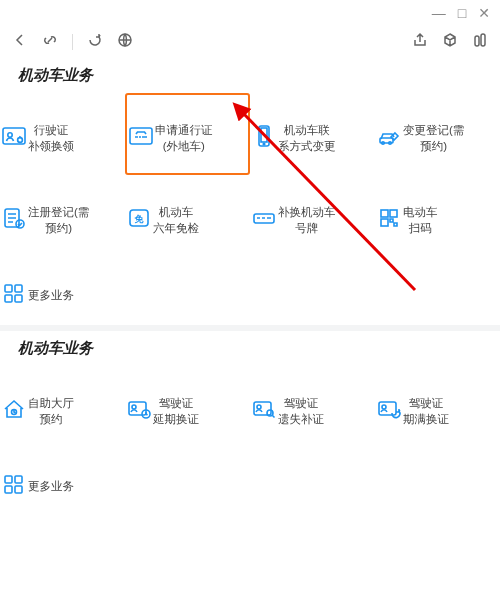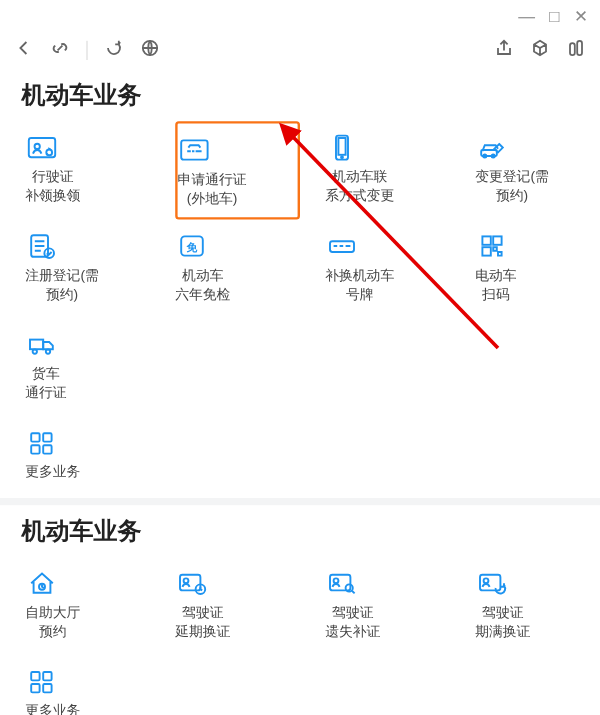--- a/index.html
+++ b/index.html
@@ -2,23 +2,23 @@
 <html><head>
 <meta charset="utf-8">
 <style>
 * { margin: 0; padding: 0; box-sizing: border-box; font-family: -apple-system, "Microsoft YaHei", sans-serif; }
 body { width: 500px; height: 596px; background: #fff; overflow: hidden; position: relative; }
 .titlebar { height: 26px; display: flex; justify-content: flex-end; align-items: center; gap: 12px; padding: 0 10px; color: #888; font-size: 14px; }
 .titlebar span { cursor: default; }
 .toolbar { height: 32px; display: flex; align-items: center; padding: 0 12px; gap: 14px; color: #666; }
 .toolbar .spacer { flex: 1; }
 .toolbar svg { width: 16px; height: 16px; stroke: #666; fill: none; stroke-width: 1.5; }
-.section-title { font-size: 20px; font-weight: 700; color: #222; padding: 8px 18px 8px; }
+.section-title { font-size: 15px; font-weight: 700; color: #222; padding: 8px 18px 8px; font-style: italic; }
 .grid { display: grid; grid-template-columns: repeat(4, 1fr); }
-.cell { display: flex; flex-direction: column; align-items: flex-start; justify-content: flex-start; height: 82px; padding-top: 10px; position: relative; margin-left: 21px; }
+.cell { display: flex; flex-direction: row; align-items: center; justify-content: flex-start; height: 82px; padding-top: 10px; position: relative; }
 .cell.short { height: 68px; }
 .icon-box { width: 28px; height: 24px; margin-bottom: 6px; display: flex; align-items: center; justify-content: center; }
 .icon-box svg { width: 26px; height: 24px; fill: none; stroke: #1d93f0; stroke-width: 1.6; }
 .label { font-size: 11.5px; color: #444; text-align: center; line-height: 1.35; white-space: pre-line; }
 .highlight { border: 2px solid #f97316; border-radius: 3px; }
 .divider { height: 6px; background: #f3f4f5; }
 .arrow { position: absolute; pointer-events: none; }
 .arrow svg { overflow: visible; }
 </style>
 </head>
@@ -147,32 +147,20 @@
         <svg viewBox="0 0 26 24">
           <rect x="5" y="4" width="7" height="7"></rect>
           <rect x="14" y="4" width="7" height="7"></rect>
           <rect x="5" y="13" width="7" height="7"></rect>
           <path d="M14 13h3v3h-3zM18 17h3v3h-3z"></path>
         </svg>
       </div>
     <div class="label">电动车
 扫码</div>
   </div>
-  <div class="cell">
-    <div class="icon-box">
-        <svg viewBox="0 0 26 24">
-          <rect x="3" y="8" width="11" height="8"></rect>
-          <path d="M14 10h5l3 3v3h-8z"></path>
-          <circle cx="7" cy="18" r="1.8"></circle>
-          <circle cx="18" cy="18" r="1.8"></circle>
-        </svg>
-      </div>
-    <div class="label">货车
-通行证</div>
-  </div>
 </div>
 <div class="grid">
   <div class="cell short">
     <div class="icon-box">
         <svg viewBox="0 0 26 24" stroke="#bdbdbd">
           <rect x="4" y="4" width="7" height="7" rx="1"></rect>
           <rect x="14" y="4" width="7" height="7" rx="1"></rect>
           <rect x="4" y="14" width="7" height="7" rx="1"></rect>
           <rect x="14" y="14" width="7" height="7" rx="1"></rect>
         </svg>

